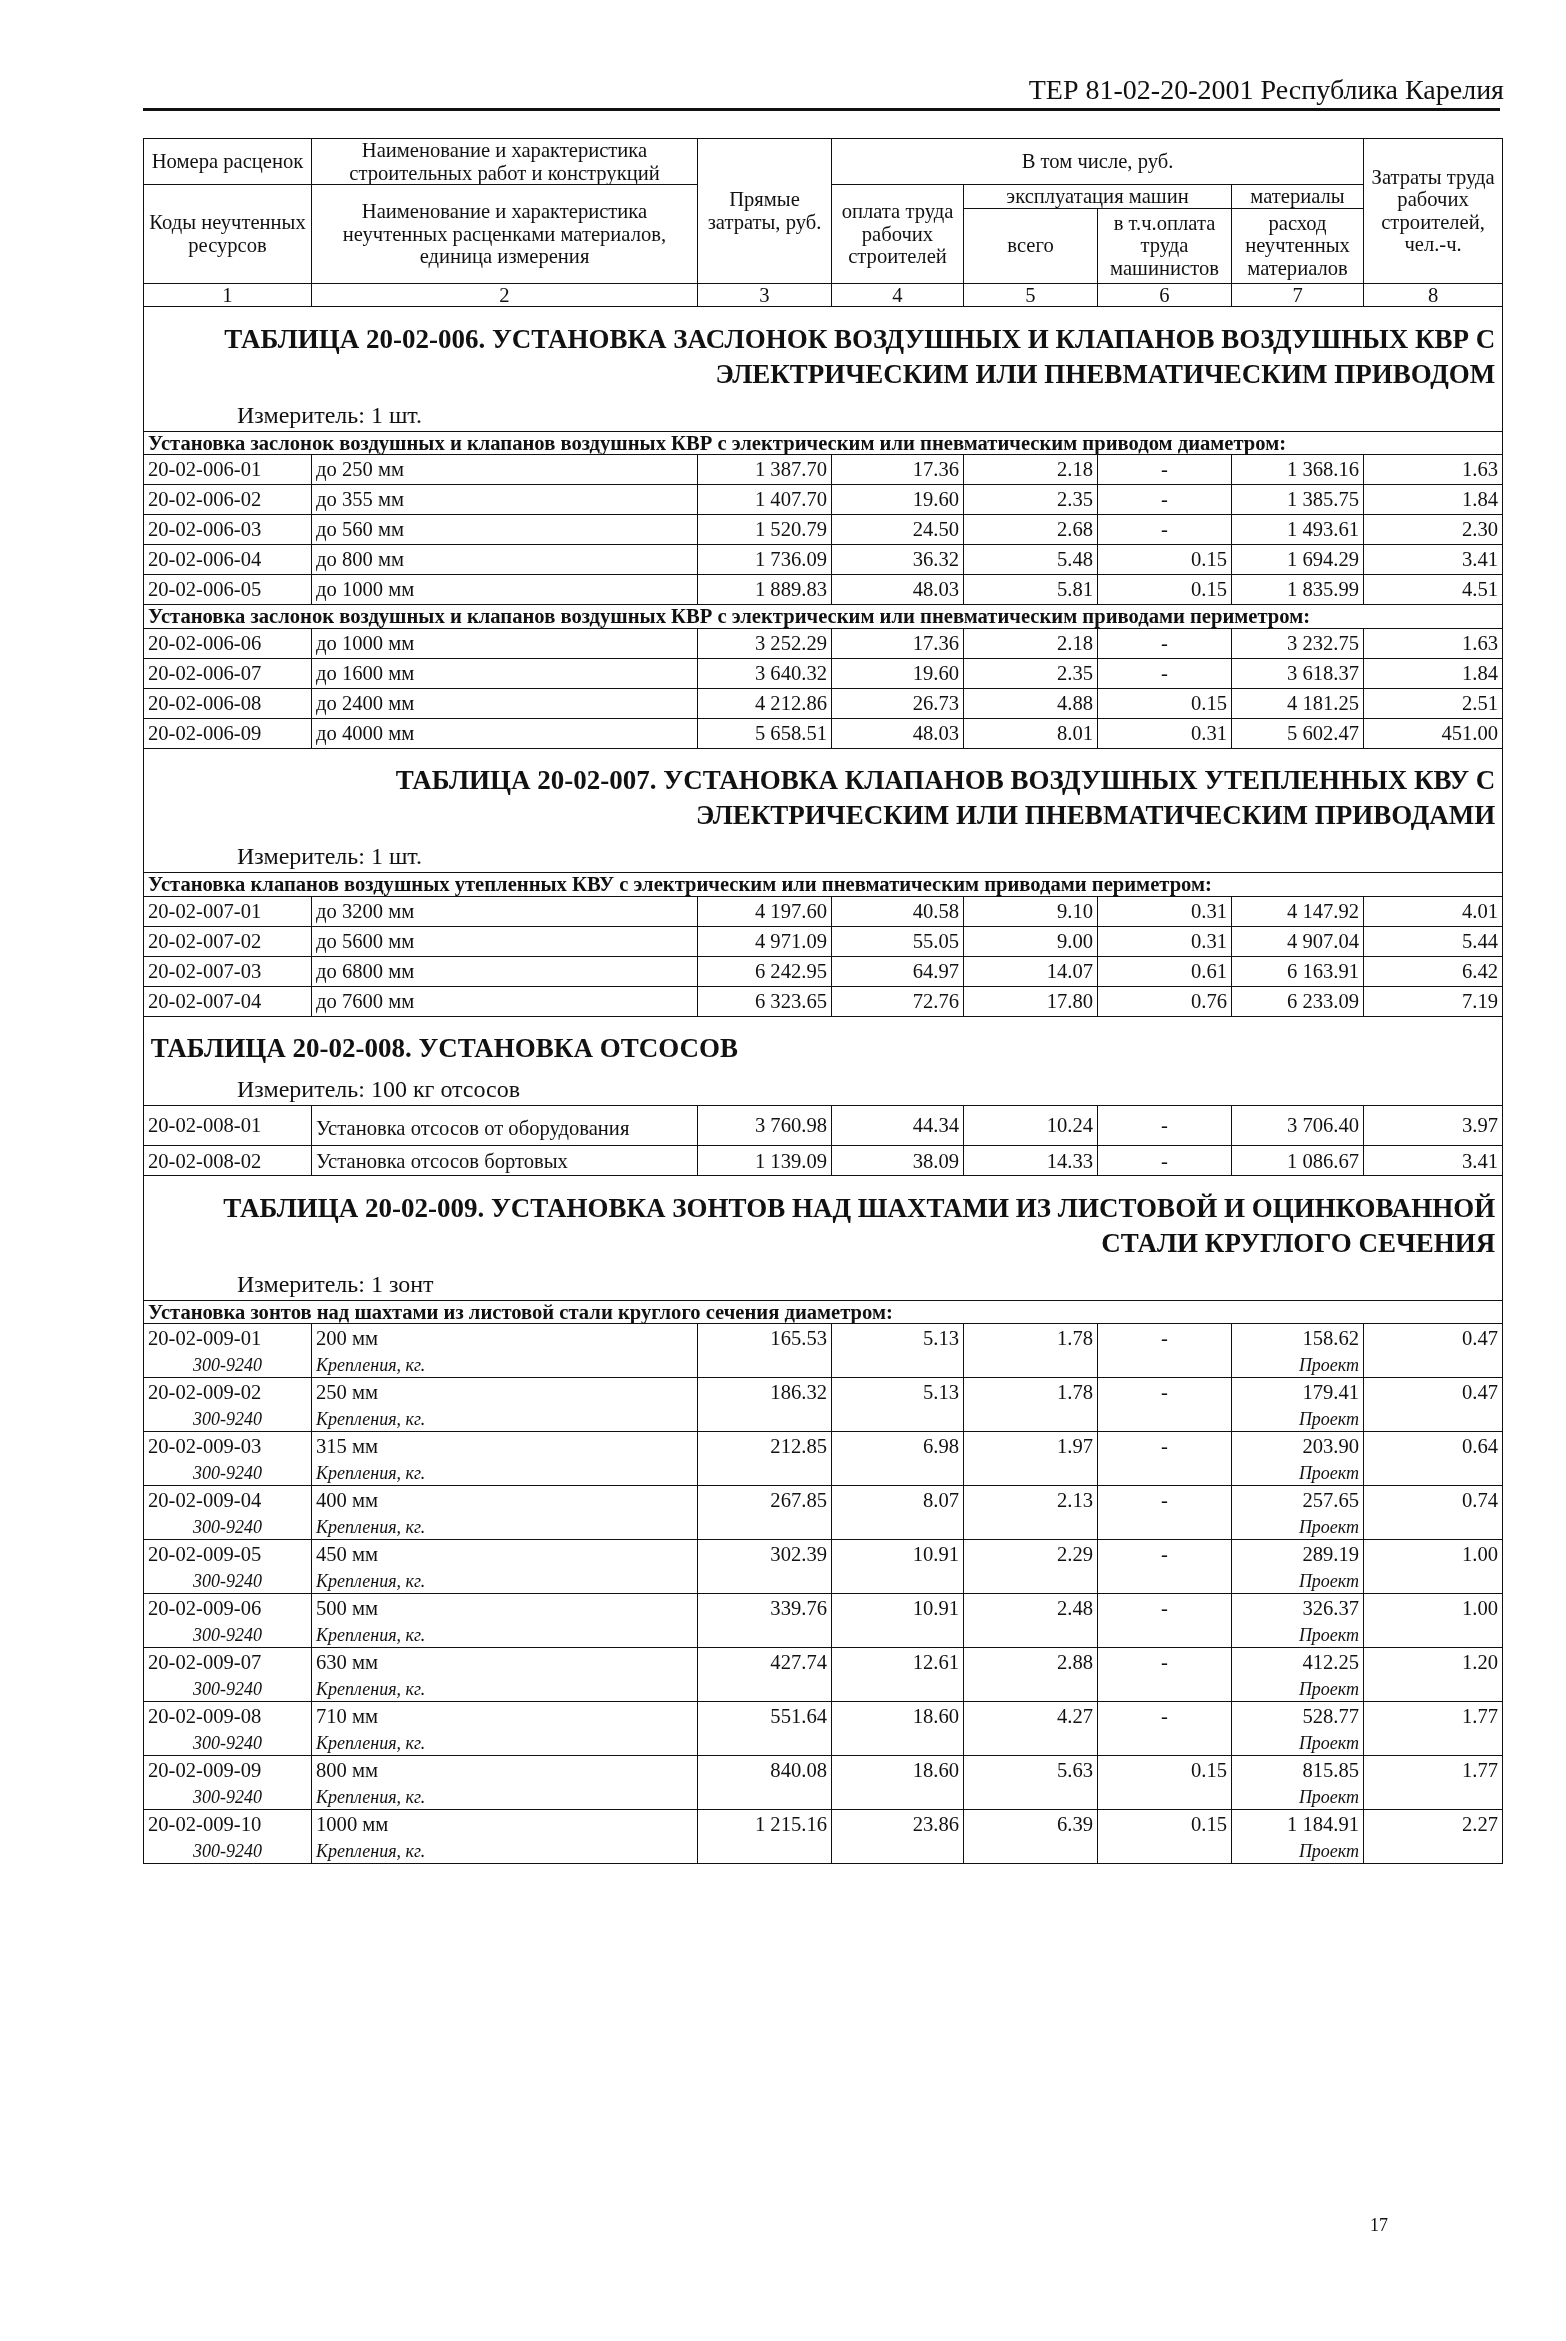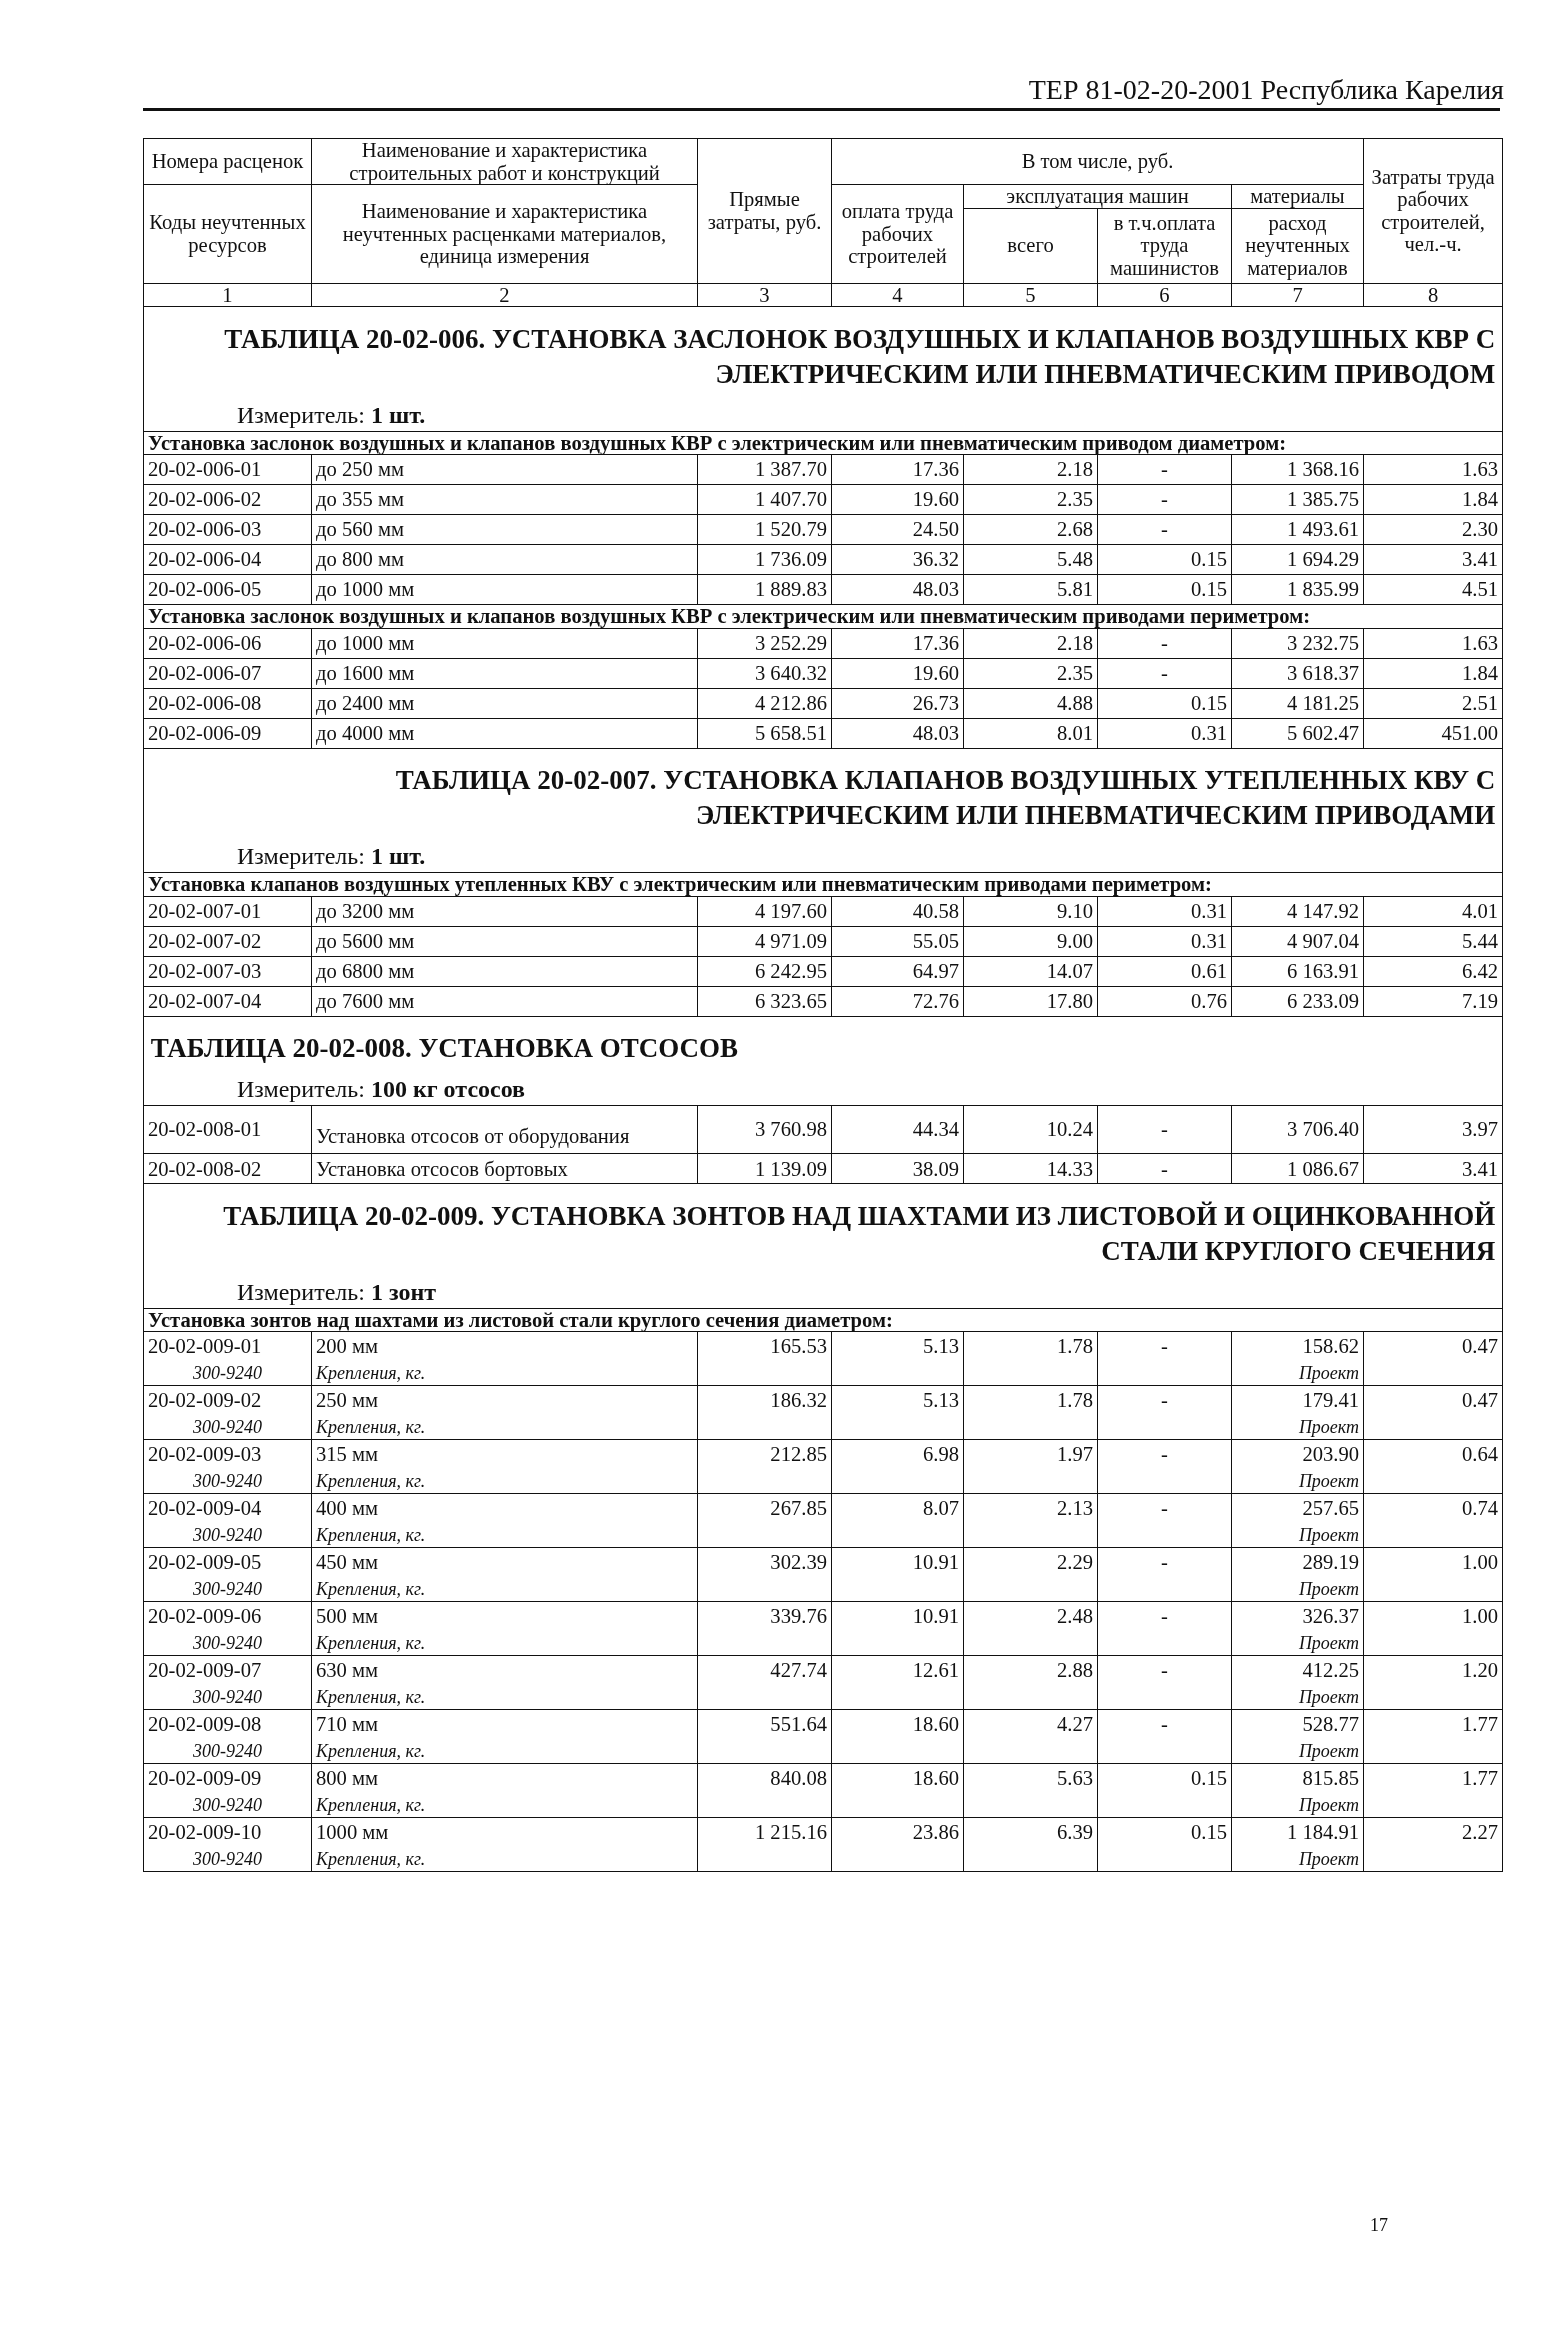--- a/index.html
+++ b/index.html
@@ -11,21 +11,21 @@
   table.grid { position:absolute; left:143px; top:138px; width:1358px; border-collapse:collapse; table-layout:fixed; }
   table.grid td { border:1.3px solid #111; padding:0 4px; font-size:20.6px; line-height:22.6px; vertical-align:middle; }
   .hdr td { text-align:center; font-size:18.6px; line-height:21px; padding:1.3px 2.7px; }
   .colnum td { text-align:center; font-size:18.6px; height:20px; line-height:18.6px; }
   td.num { text-align:right; }
   td.dash { text-align:center; }
   td.code { text-align:left; }
   .tbl-title { font-weight:bold; font-size:27px; line-height:35px; text-align:right; padding:14.6px 6.7px 0 6.7px; }
   .tbl-title.left { text-align:left; padding-left:6.7px; }
   .meter { font-size:24px; padding:12px 0 4px 93px; }
-  .meter b { font-weight:bold; }
+  .meter b { font-weight:normal; }
   .subhead { font-weight:bold; font-size:24px; line-height:32px; padding:17.3px 10.6px 1.3px 113px; }
   tr.data td { height:29px; }
   tr.sub td { font-style:italic; font-size:18px; height:24px; line-height:20px; border-top:none; }
   tr.main td { border-bottom:none; height:29px; }
   td.subcode { text-align:center; }
   td.blank-sub { border-top:none; }
 </style>
 </head>
 <body>
 
@@ -235,21 +235,21 @@
       <tr>
         <td colspan="8" style="padding:0">
           <div class="tbl-title left">
             <div>ТАБЛИЦА  20-02-008. УСТАНОВКА ОТСОСОВ</div>
           </div>
           <div class="meter"><span>Измеритель:</span> <b>100 кг отсосов</b></div>
         </td>
       </tr>
       <tr class="data">
         <td class="code">20-02-008-01</td>
-        <td style="line-height:22.6px;padding-top:16px;padding-bottom:2.7px">Установка отсосов от оборудования</td>
+        <td style="line-height:22.6px;padding-top:8px;padding-bottom:2.7px">Установка отсосов от оборудования</td>
         <td class="num">3 760.98</td>
         <td class="num">44.34</td>
         <td class="num">10.24</td>
         <td class="dash">-</td>
         <td class="num">3 706.40</td>
         <td class="num">3.97</td>
       </tr>
       <tr class="data">
         <td class="code">20-02-008-02</td>
         <td>Установка отсосов бортовых</td>

